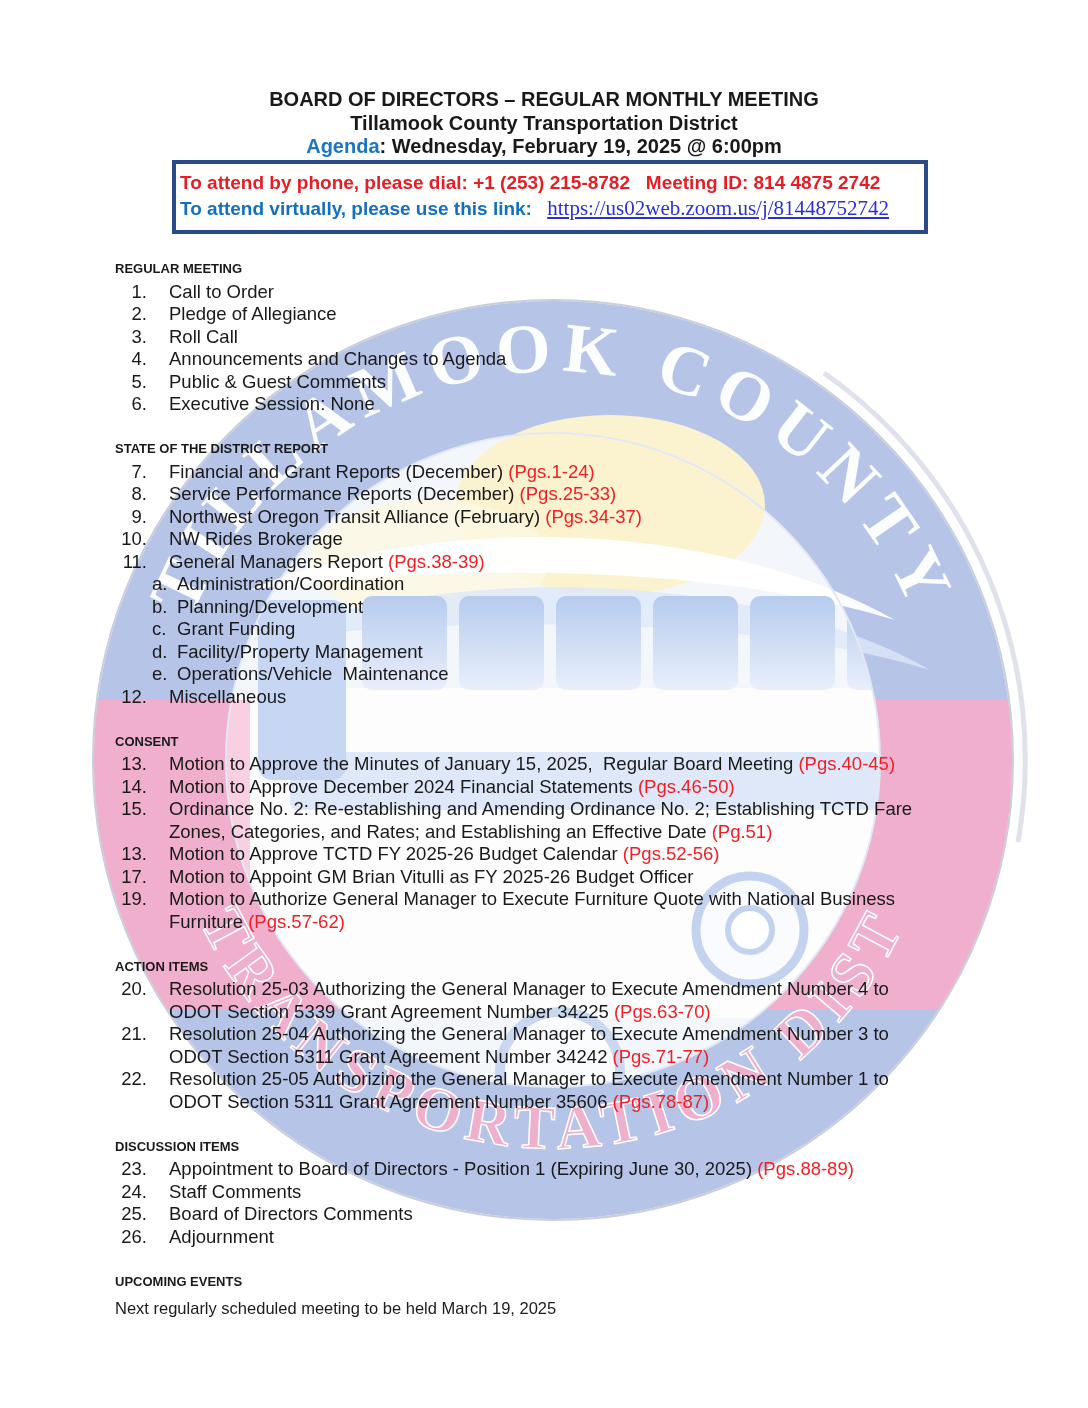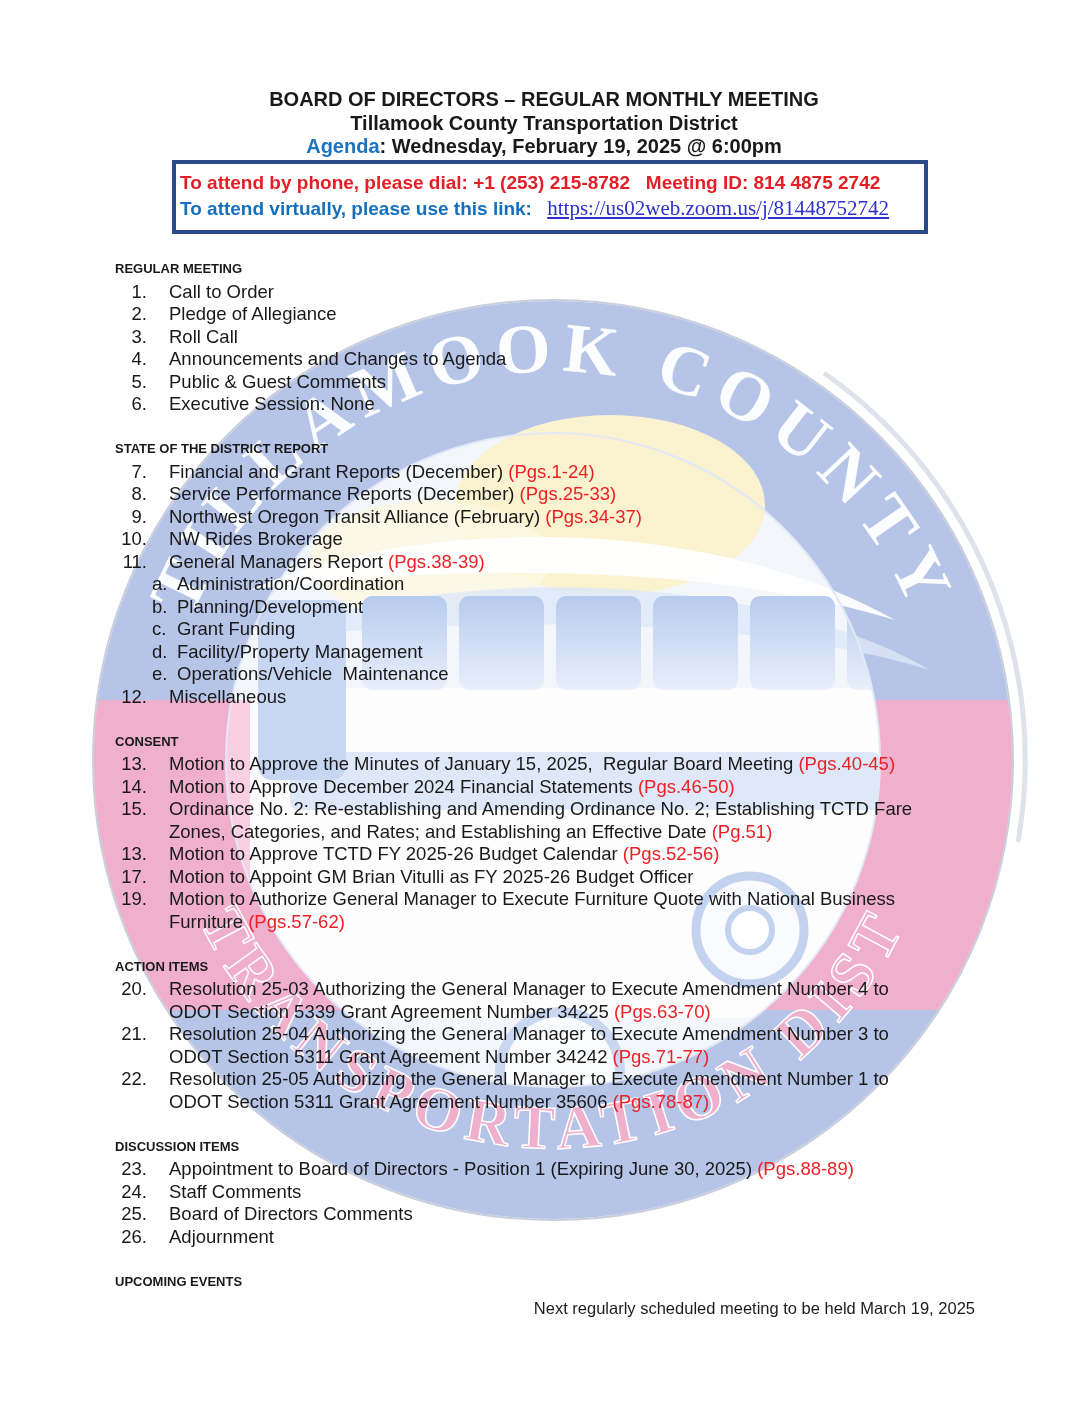--- a/index.html
+++ b/index.html
@@ -44,21 +44,21 @@
   .section-heading { font-weight:bold; font-size:13px; margin-top:22.5px; }
   .agenda-section:first-child .section-heading { margin-top:0; }
   .agenda-item { display:flex; align-items:flex-start; }
   .item-num { flex:none; width:32px; text-align:right; }
   .item-body { margin-left:22px; white-space:pre-wrap; }
   .pages { color:#ee2026; }
   .agenda-subitem { display:flex; padding-left:37px; }
   .sub-letter { flex:none; width:25px; }
   .sub-text { white-space:pre-wrap; }
   .footer-note {
-    text-align:right; margin-top:4px; font-size:16.5px; line-height:22px;
+    text-align:left; margin-top:4px; font-size:16.5px; line-height:22px;
     color:#1c1c1c;
   }
 </style>
 </head>
 <body>
 
 <div class="page">
 
   <svg class="watermark" width="1088" height="1408" viewBox="0 0 1088 1408" aria-hidden="true">
     <defs>

